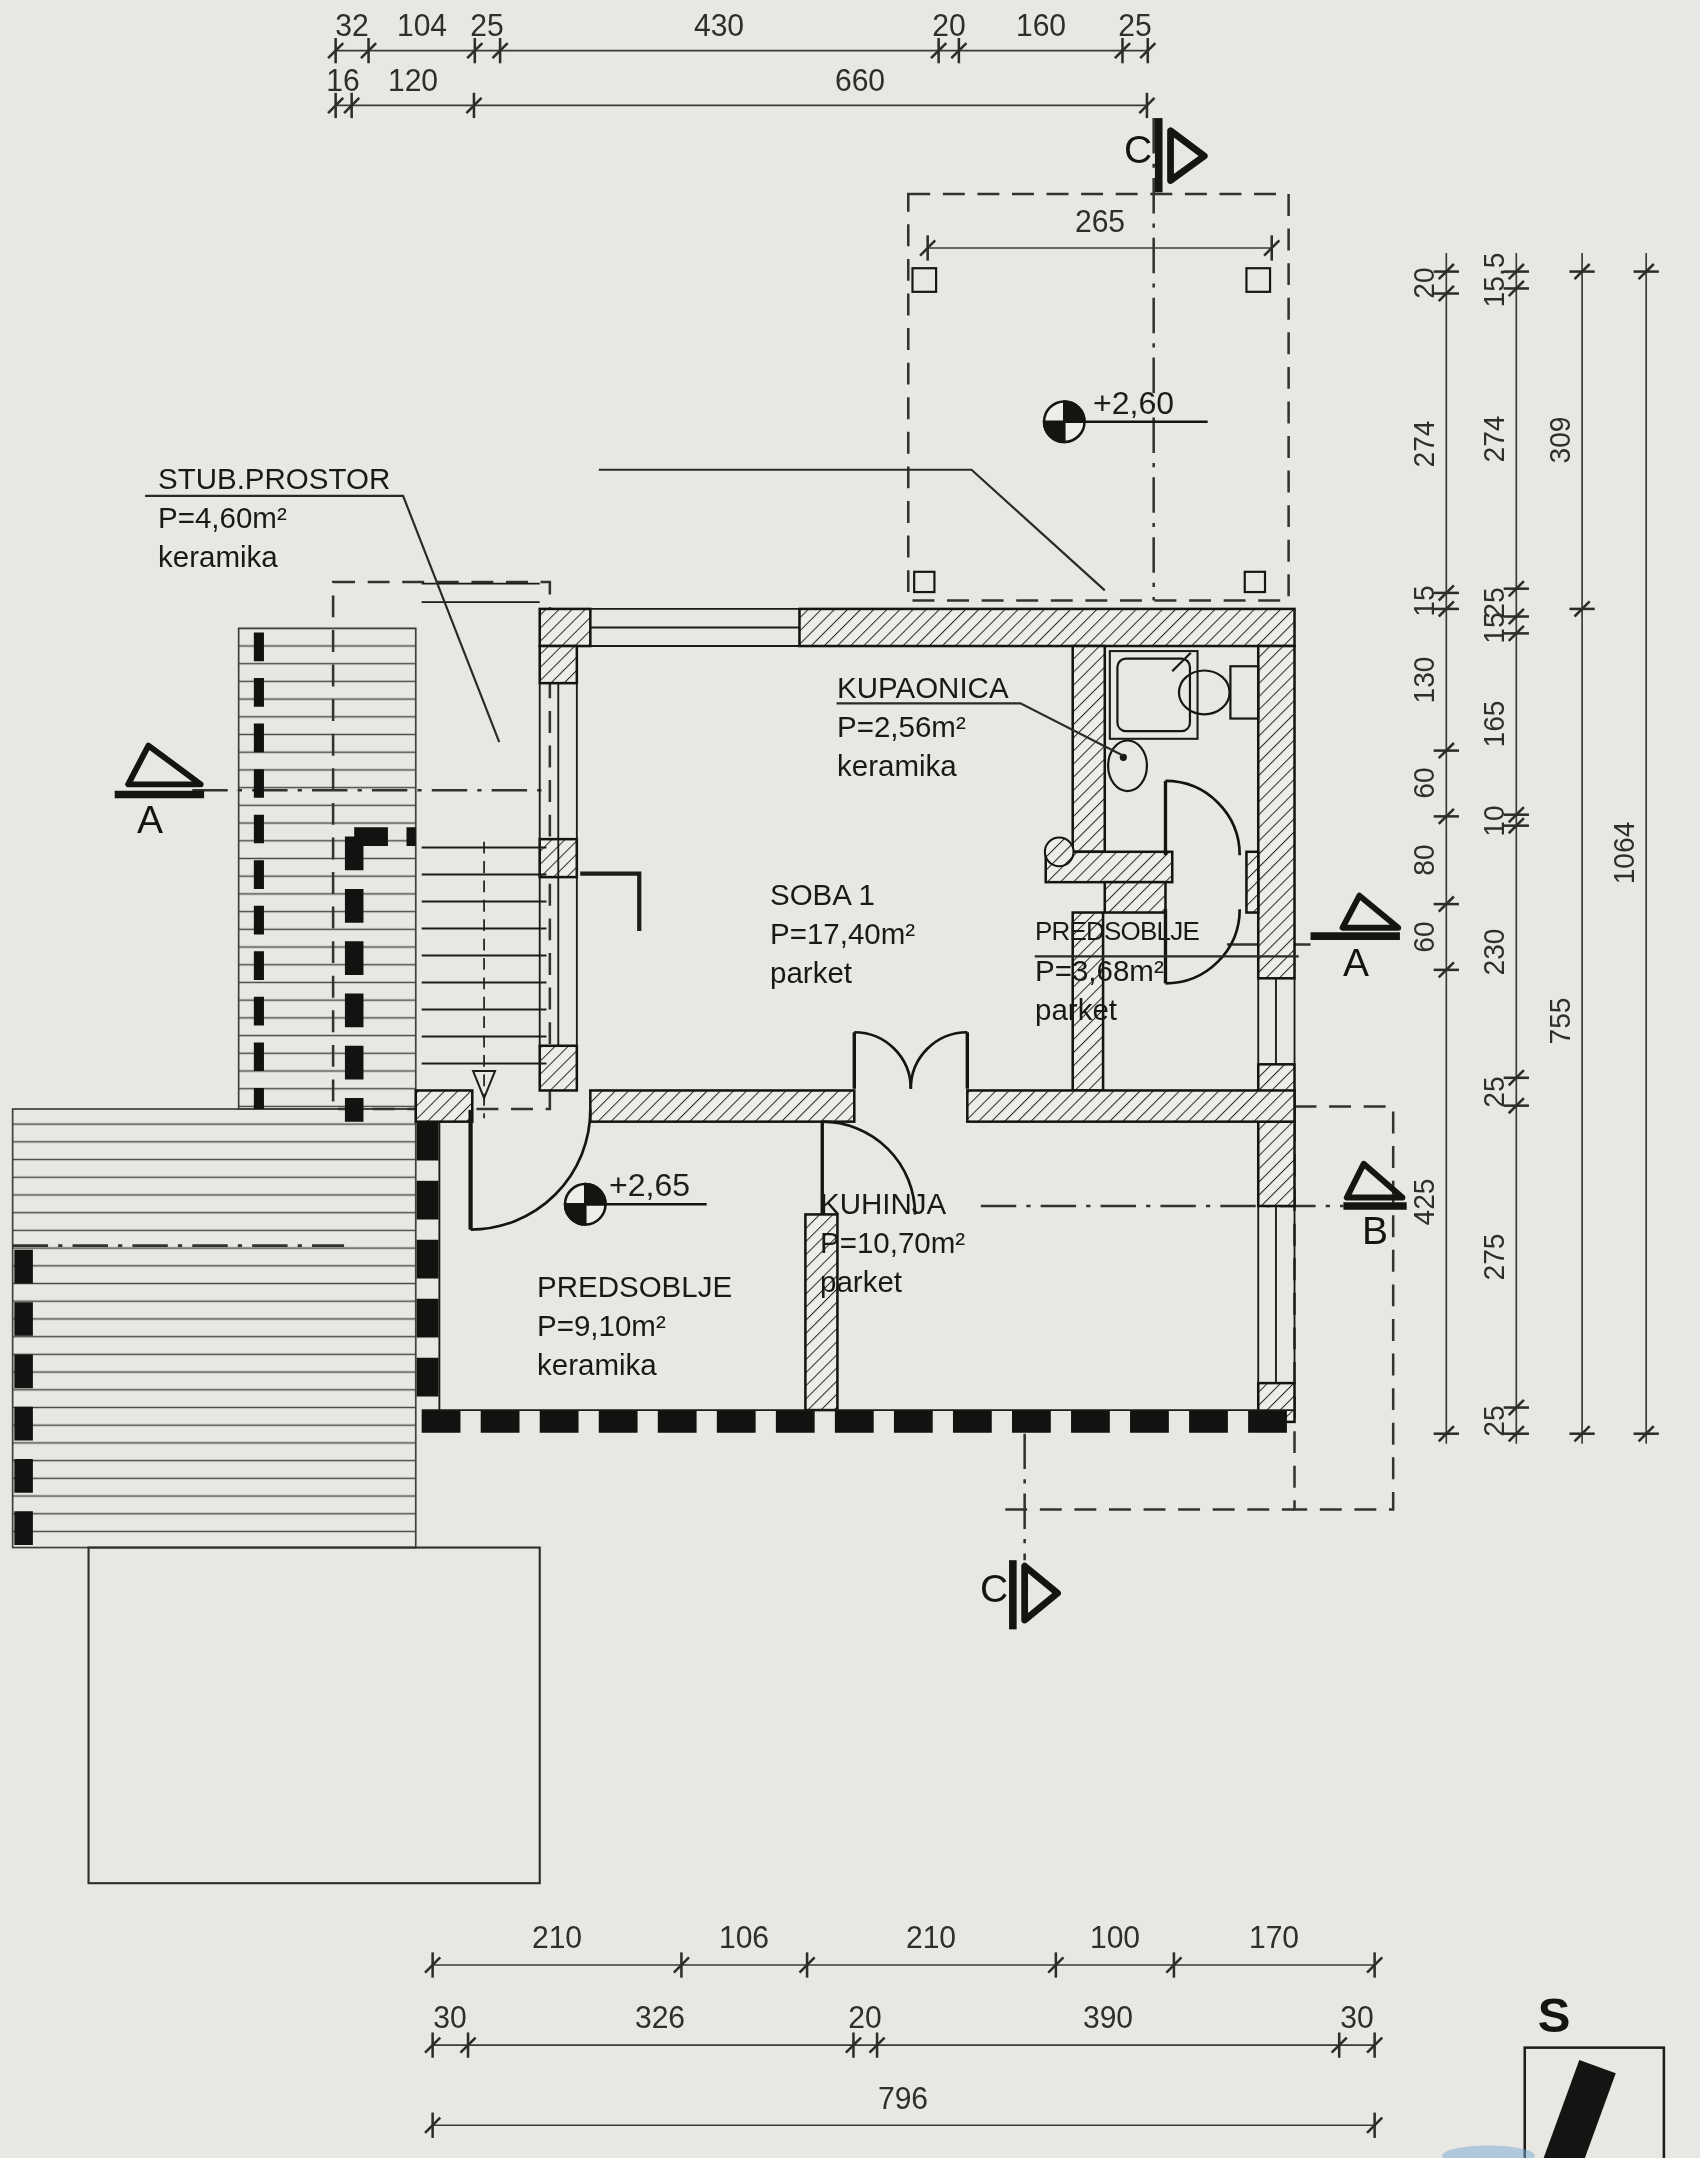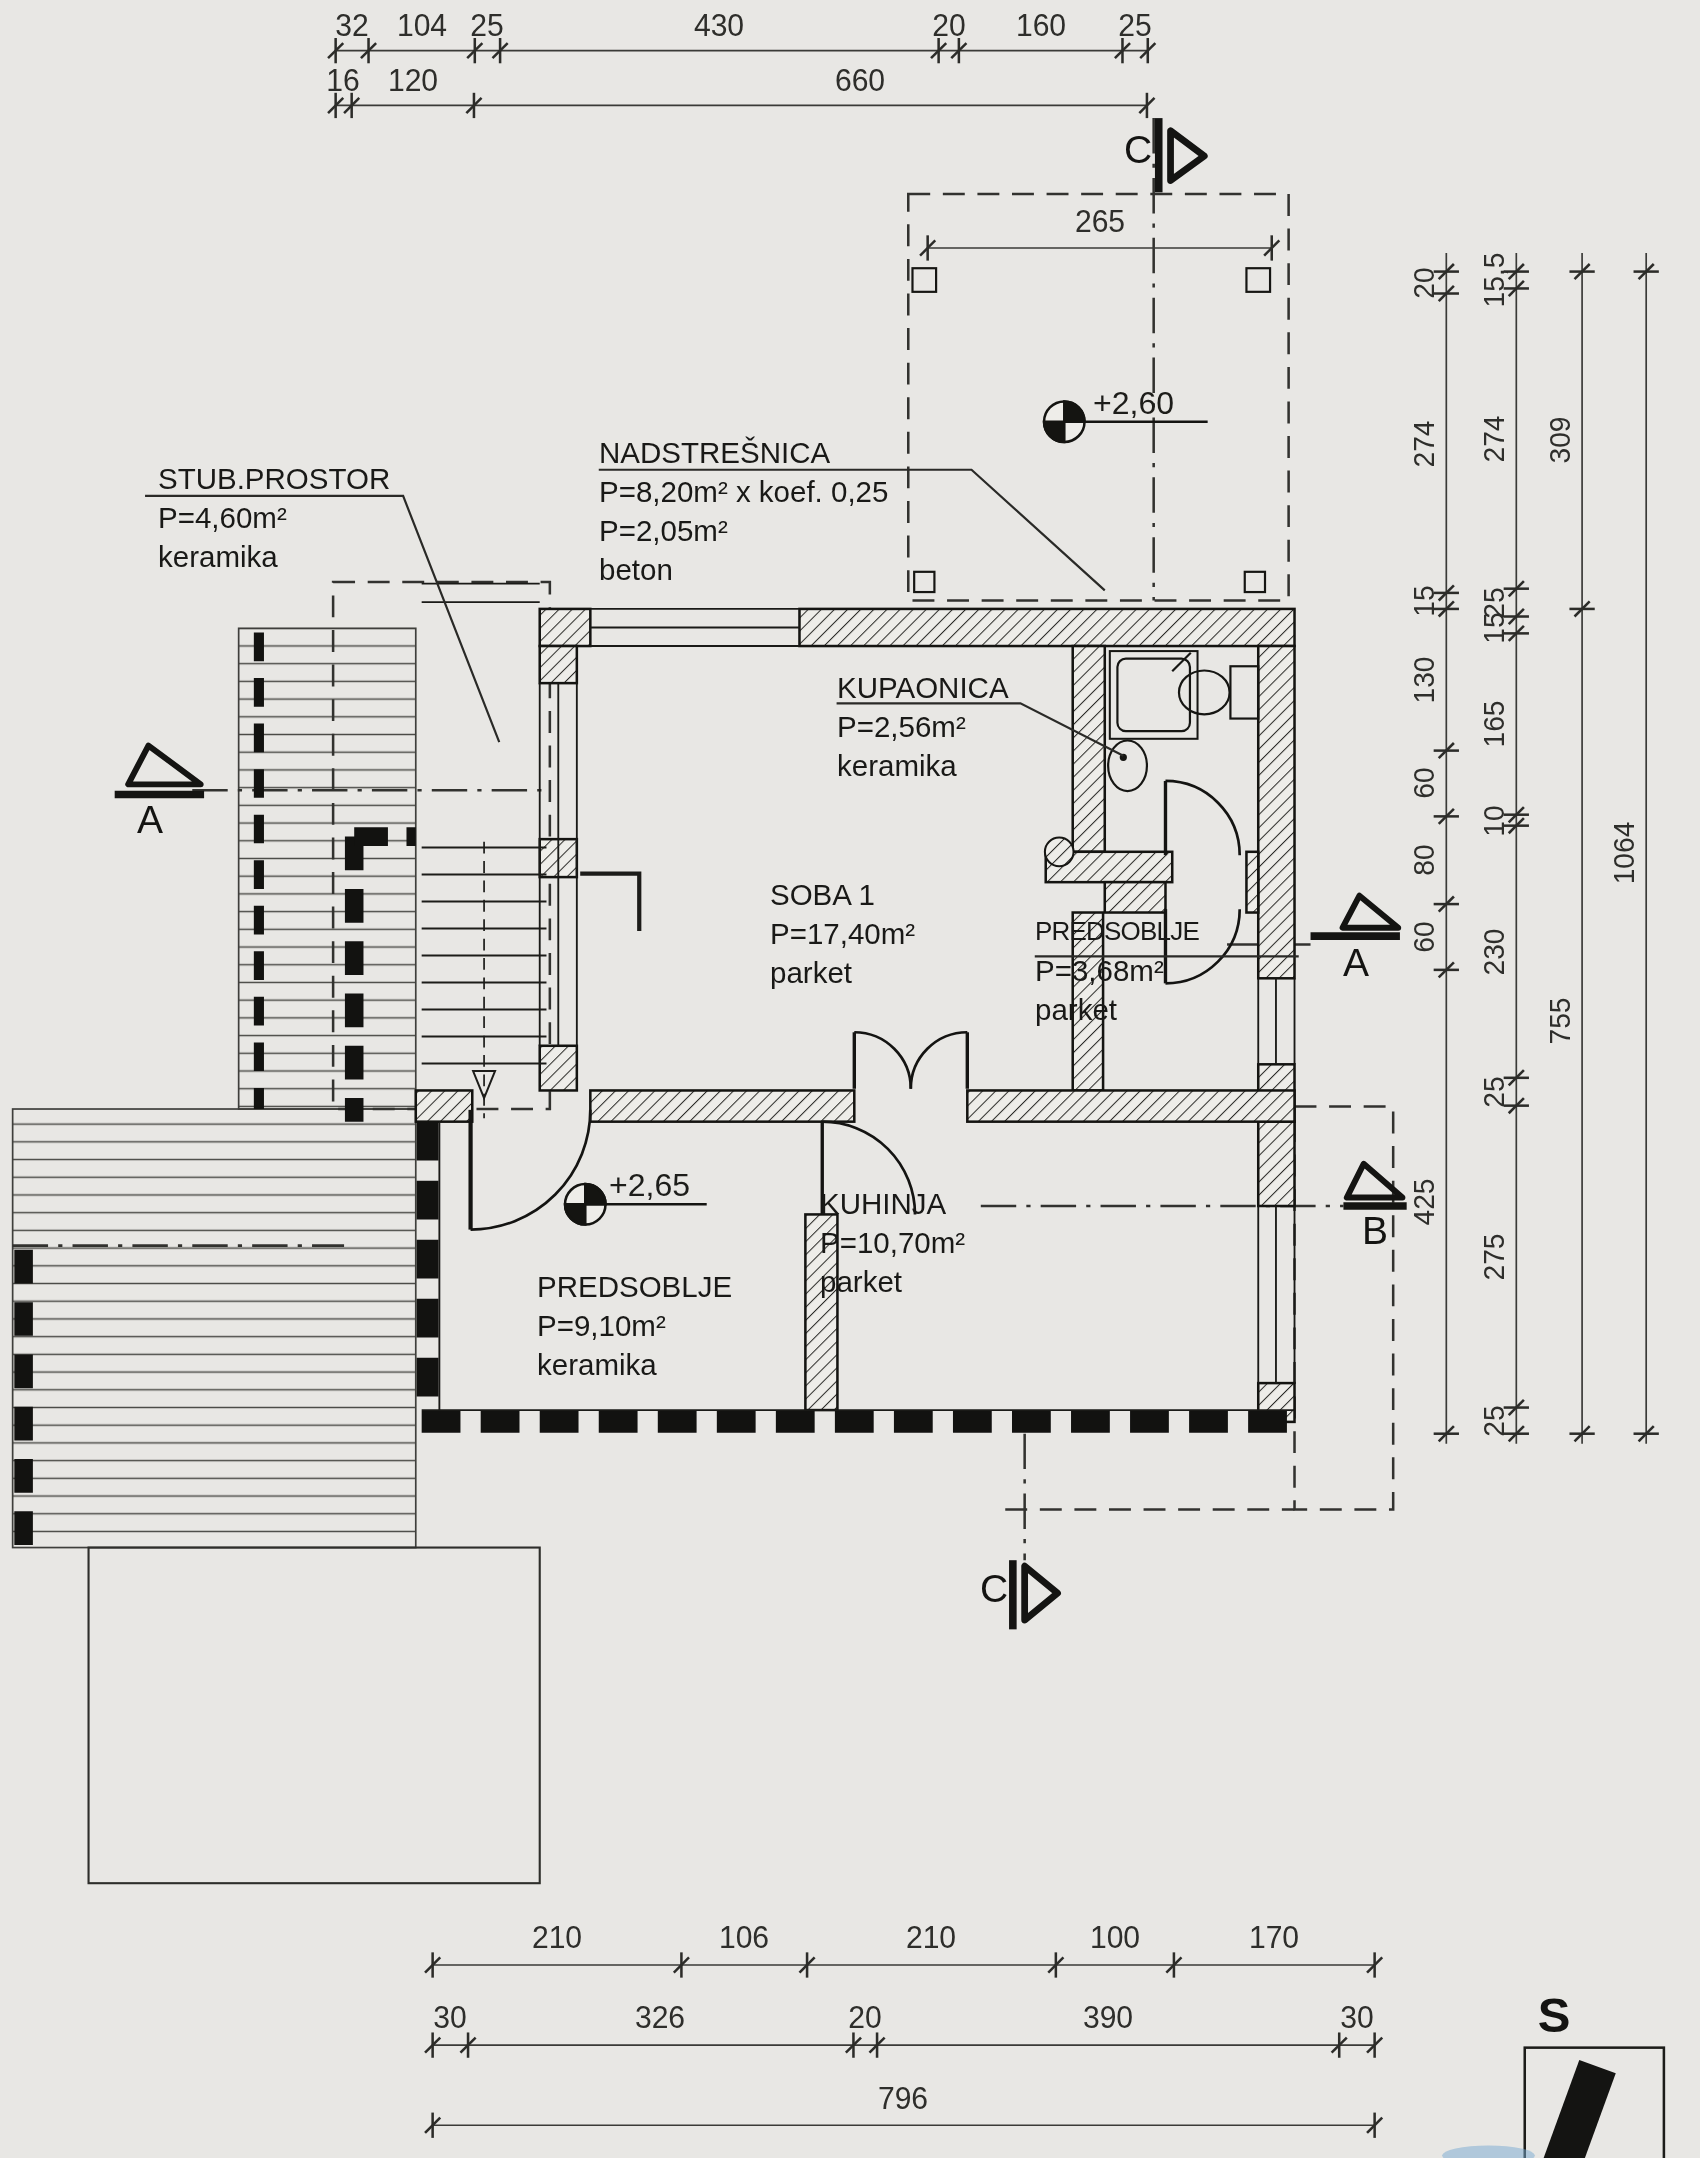--- a/index.html
+++ b/index.html
@@ -262,26 +262,20 @@
 
   <g>
     <rect x="1808" y="2428" width="165" height="140" fill="none" stroke="#1c1c19" stroke-width="3"></rect>
     <rect x="1846" y="2446" width="46" height="150" transform="rotate(20 1869 2520)" fill="#141412"></rect>
   </g>
 
   <ellipse cx="1765" cy="2556" rx="55" ry="12" fill="rgba(120,170,210,.5)"></ellipse>
 </svg>
 
 
-<div class="room" style="left:599px;top:433px">
-  <div>NADSTREŠNICA</div>
-  <div>P=8,20m² x koef. 0,25</div>
-  <div>P=2,05m²</div>
-  <div>beton</div>
-</div>
 <div class="room" style="left:158px;top:459px">
   <div>STUB.PROSTOR</div>
   <div>P=4,60m²</div>
   <div>keramika</div>
 </div>
 <div class="room" style="left:837px;top:668px">
   <div>KUPAONICA</div>
   <div>P=2,56m²</div>
   <div>keramika</div>
 </div>

